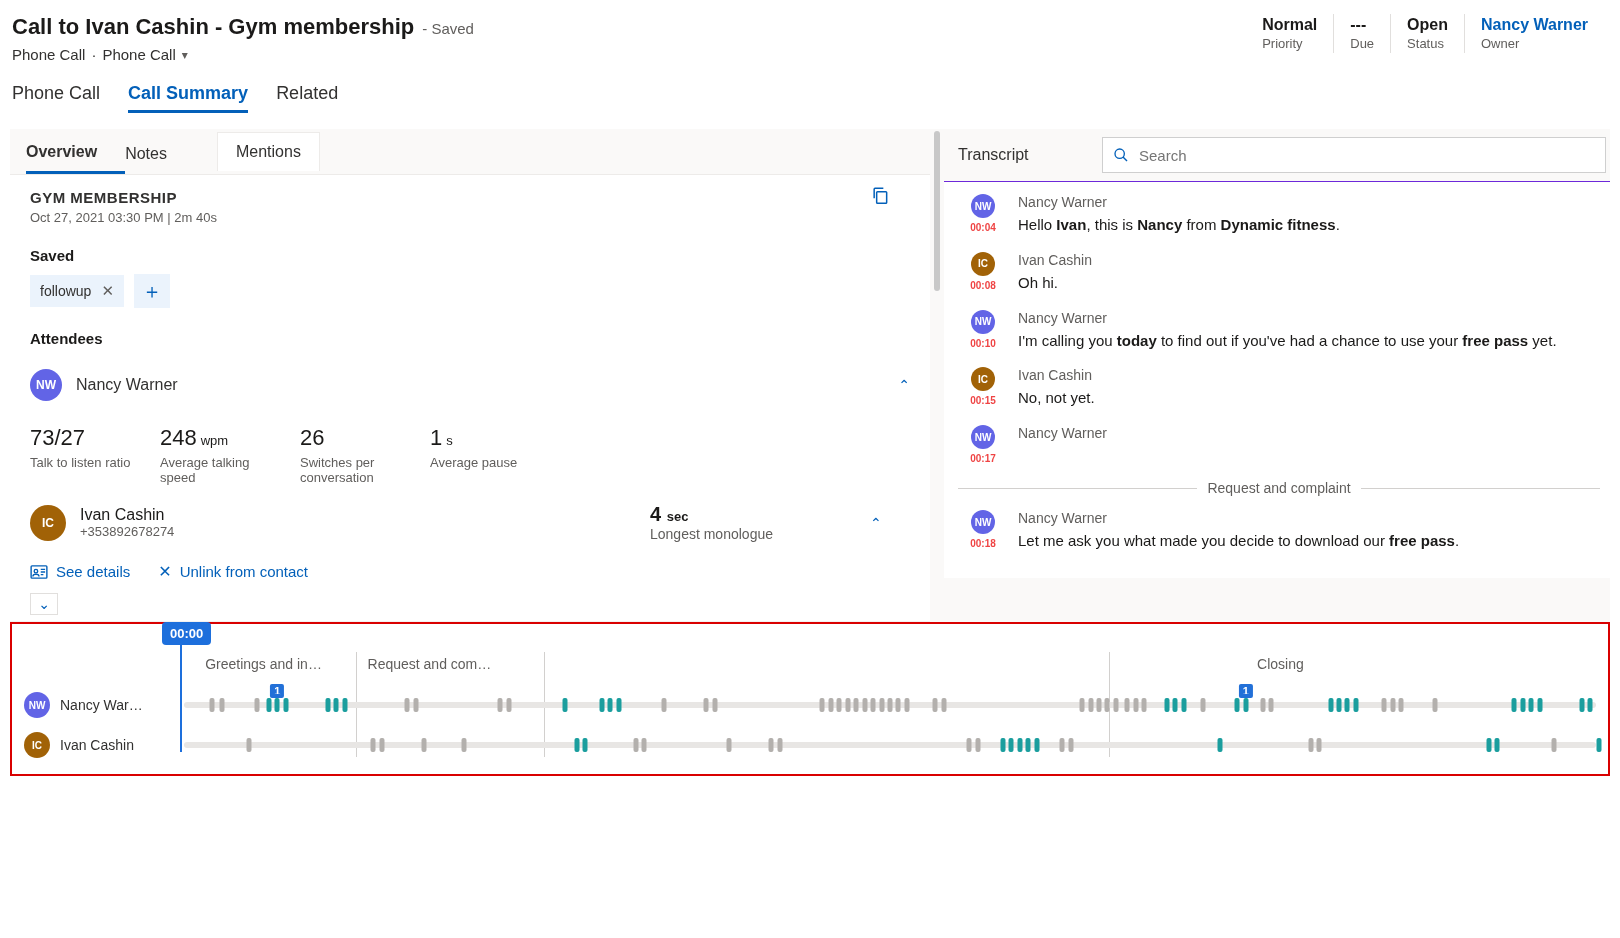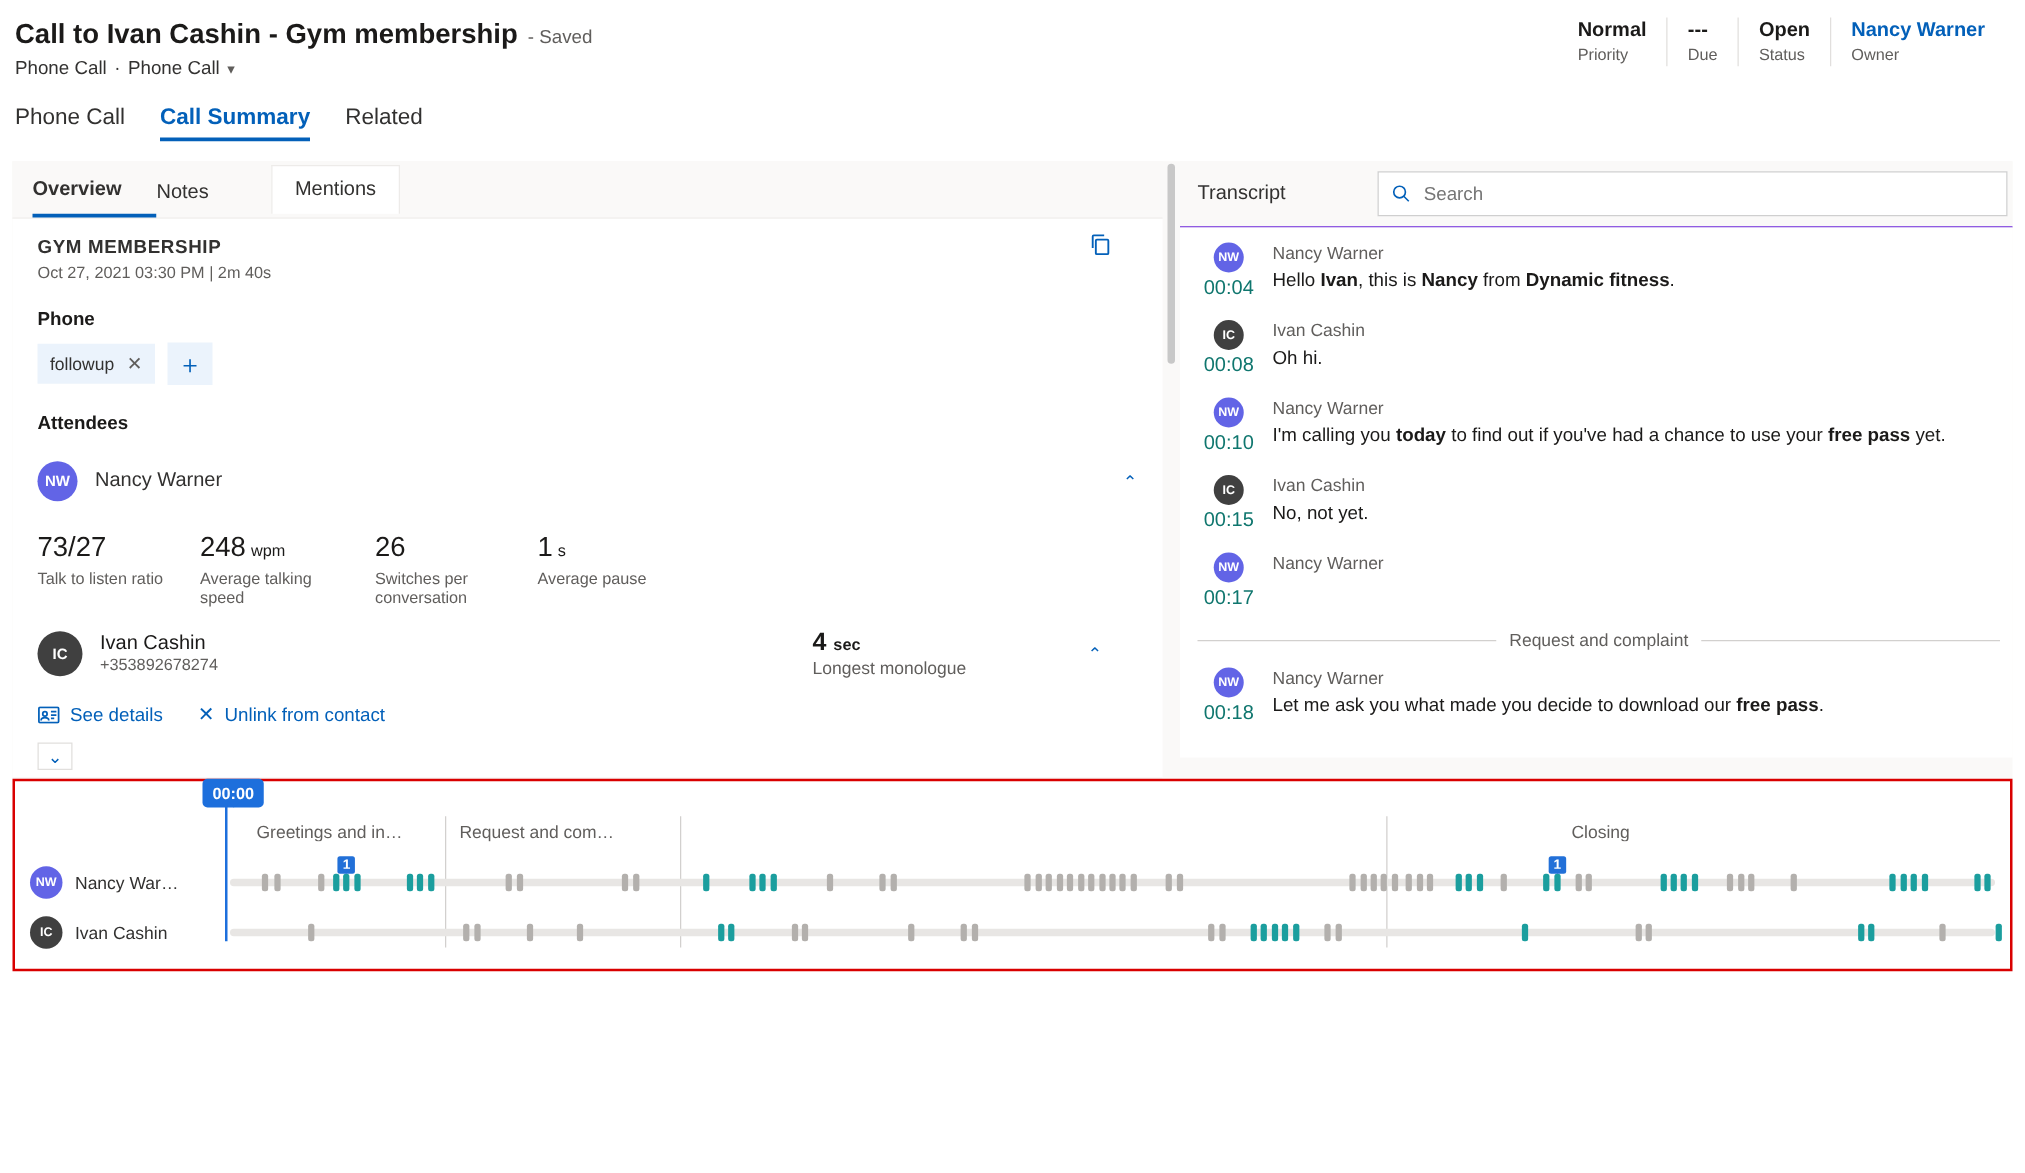--- a/index.html
+++ b/index.html
@@ -47,21 +47,21 @@
   .topic-sub { font-size: 13px; color:#605e5c; margin-top: 4px; }
   .section-label { font-weight: 700; font-size: 15px; margin-top: 22px; }
   .tags-row { display:flex; gap: 10px; margin-top: 10px; align-items:center;text-align:center; }
   .tag-chip { background:#ebf3fc; color:#323130; padding: 7px 10px; display:flex; align-items:center; gap:10px; font-size:14px; }
   .tag-x { color:#605e5c; font-size:15px; cursor:pointer; }
   .add-tag { width: 36px; height: 34px; background:#ebf3fc; color:#0360b9; display:flex; align-items:center; justify-content:center; font-size:20px; cursor:pointer; }
   .attendee-row { display:flex; align-items:center; justify-content:space-between; margin-top: 16px; padding: 6px 0; }
   .attendee-left { display:flex; align-items:center; gap: 14px; }
   .avatar { width: 32px; height: 32px; border-radius: 50%; display:flex; align-items:center; justify-content:center; color:#fff; font-size:12px; font-weight:600; }
   .avatar.nw { background:#6264e6; }
-  .avatar.ic { background:#404040; }
+  .avatar.ic { background:#a16207; }
   .attendee-name { font-size: 16px; color:#323130; }
   .chev-up { color:#0360b9; font-size: 14px; }
   .stats-row { display:grid; grid-template-columns: 130px 140px 130px 140px; gap: 0; margin-top: 18px; }
   .stat-value { font-size: 22px; font-weight:400; color:#1b1a19; display:flex; align-items:baseline; gap:4px; }
   .stat-value .unit { font-size:13px; font-weight:400; }
   .stat-label { font-size:13px; color:#605e5c; margin-top:4px; max-width:110px; }
   .attendee2-block { margin-top: 18px; display:grid; grid-template-columns: 1fr 220px 40px; align-items:center; }
   .attendee2-left { display:flex; align-items:center; gap:14px; }
   .attendee2-left .avatar { width:36px; height:36px; }
   .attendee2-name { font-size:16px; }
@@ -76,21 +76,21 @@
   .right-panel { padding: 0; }
   .right-header { display:grid; grid-template-columns: 150px 1fr; align-items:center; padding: 8px 0 8px 8px; border-bottom:1px solid #6d28d9; background:#faf9f8; }
   .right-title { font-size:16px; color:#323130; padding-left: 6px; }
   .search-box { display:flex; align-items:center; gap:8px; border:1px solid #cfcfcf; background:#fff; height:36px; padding: 0 10px; margin-right: 4px; }
   .search-box input { border:none; outline:none; font-size:15px; flex:1; color:#605e5c; background:transparent; }
   .search-icon { color:#0360b9; font-size:16px; }
   .transcript-list { padding: 12px 10px 10px 14px; background:#fff; }
   .tr-item { display:grid; grid-template-columns: 50px 1fr; gap: 10px; margin-bottom: 16px; align-items:flex-start; }
   .tr-left { display:flex; flex-direction:column; align-items:center; gap:4px; }
   .tr-left .avatar { width:24px; height:24px; font-size:10px; }
-  .tr-time { font-size:16px; color:#0f766e; }
+  .tr-time { font-size:10px; color:#ef4444;font-weight:bold; }
   .tr-speaker { font-size:14px; color:#605e5c; margin-bottom:4px; }
   .tr-text { font-size:15px; color:#1b1a19; line-height:1.45; }
   .tr-text b { font-weight:700; }
   .divider-label { display:flex; align-items:center; gap:10px; color:#605e5c; font-size:14px; margin: 6px 0 14px 0; }
   .divider-label::before, .divider-label::after { content:""; flex:1; height:1px; background:#d2d0ce; }
   
   .timeline-wrap { border: 2px solid #d90000; margin-top: 0; padding: 10px 12px 16px 12px; position:relative; }
   .time-bubble { position:absolute; top: -2px; left: 150px; background:#1d6fdc; color:#fff; font-size:13px; font-weight:600; padding:4px 8px; border-radius:4px; }
   .time-bubble::after { content:""; position:absolute; left:50%; bottom:-5px; transform:translateX(-50%); border:5px solid transparent; border-top-color:#1d6fdc; }
   .playhead { position:absolute; left: 168px; top: 18px; width:2px; height: 110px; background:#1d6fdc; }
@@ -167,21 +167,21 @@
       <div class="card">
         <span class="copy-icon">
           <svg width="20" height="20" viewBox="0 0 24 24" fill="none" stroke="#0360b9" stroke-width="1.8">
               <rect x="8" y="8" width="12" height="14" rx="1"></rect>
               <path d="M5 16V5a1 1 0 0 1 1-1h10"></path>
             </svg>
         </span>
         <div class="topic-title">GYM MEMBERSHIP</div>
         <div class="topic-sub">Oct 27, 2021 03:30 PM  |  2m 40s</div>
 
-        <div class="section-label">Phone</div>
+        <div class="section-label">Saved</div>
         <div class="tags-row">
           <div class="tag-chip">
             <span>followup</span>
             <span class="tag-x">✕</span>
           </div>
           <div class="add-tag">
             <span>＋</span>
           </div>
         </div>
 

